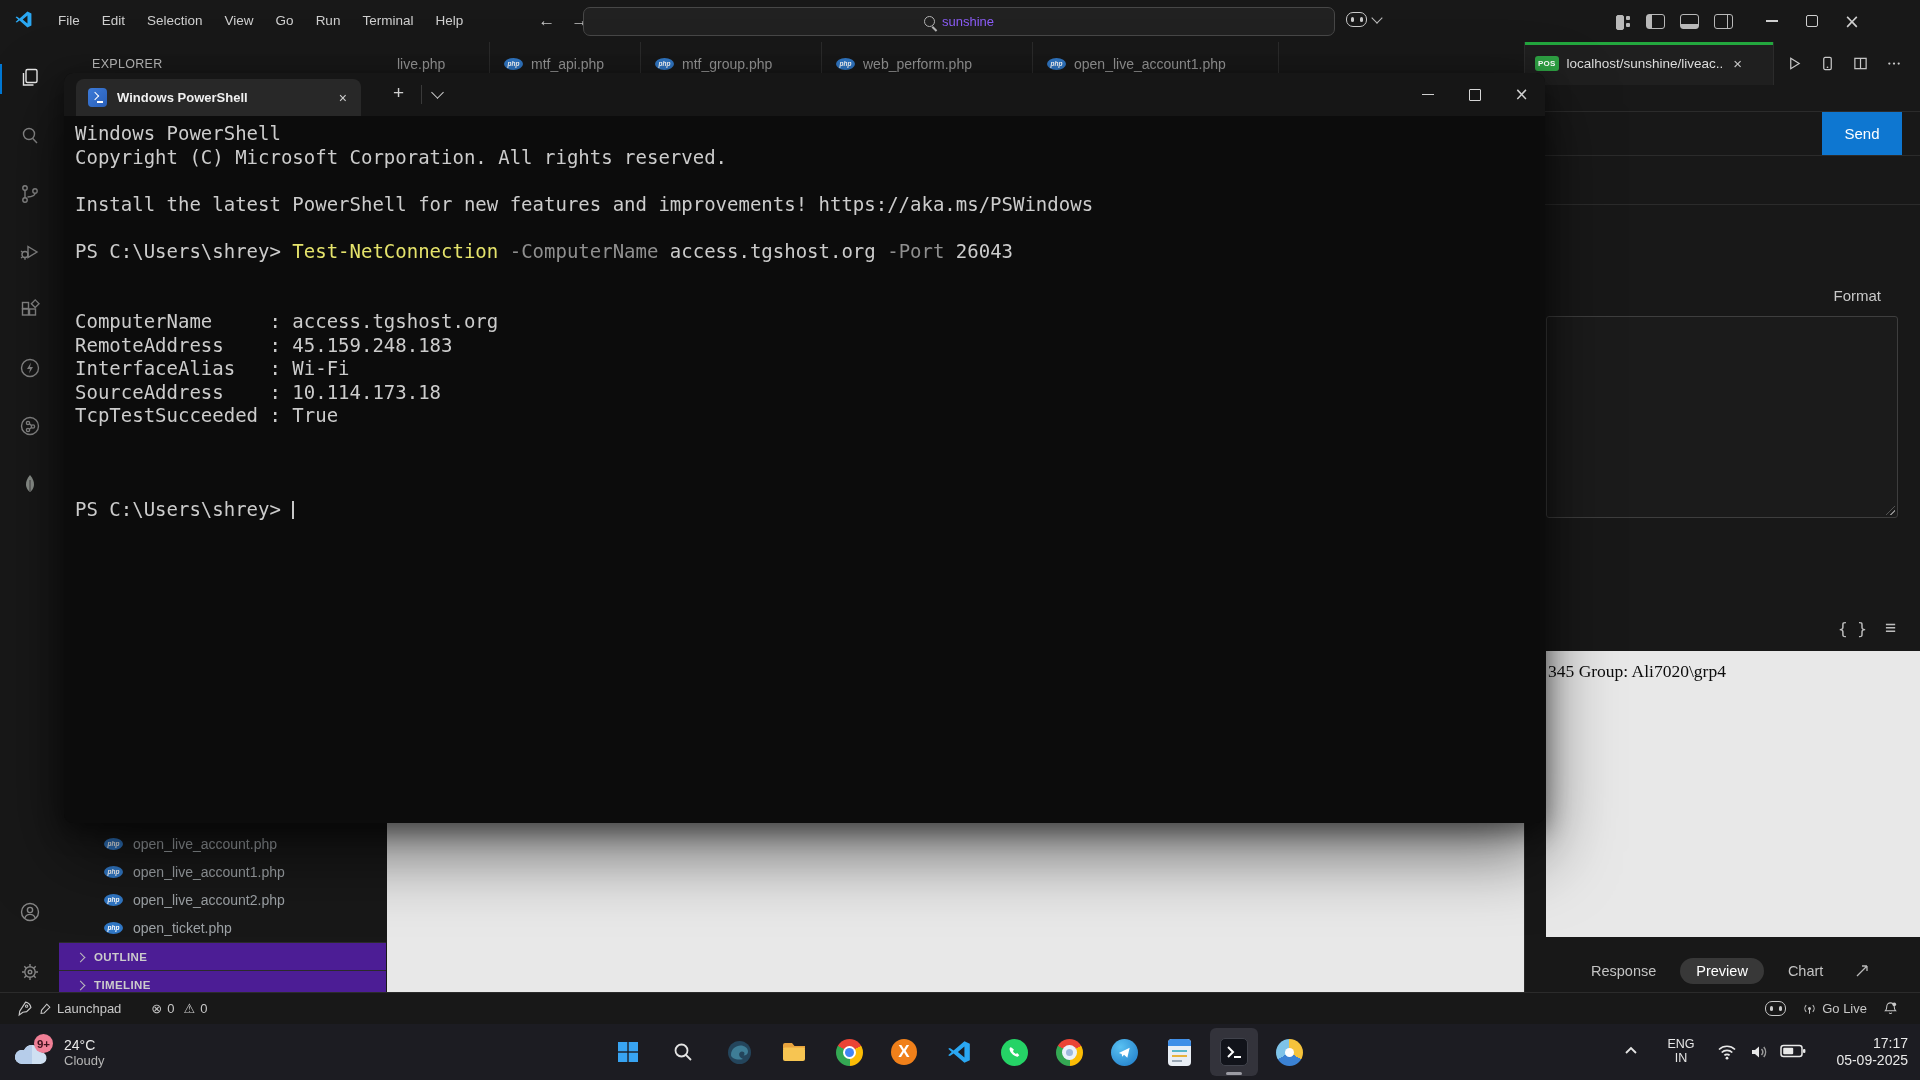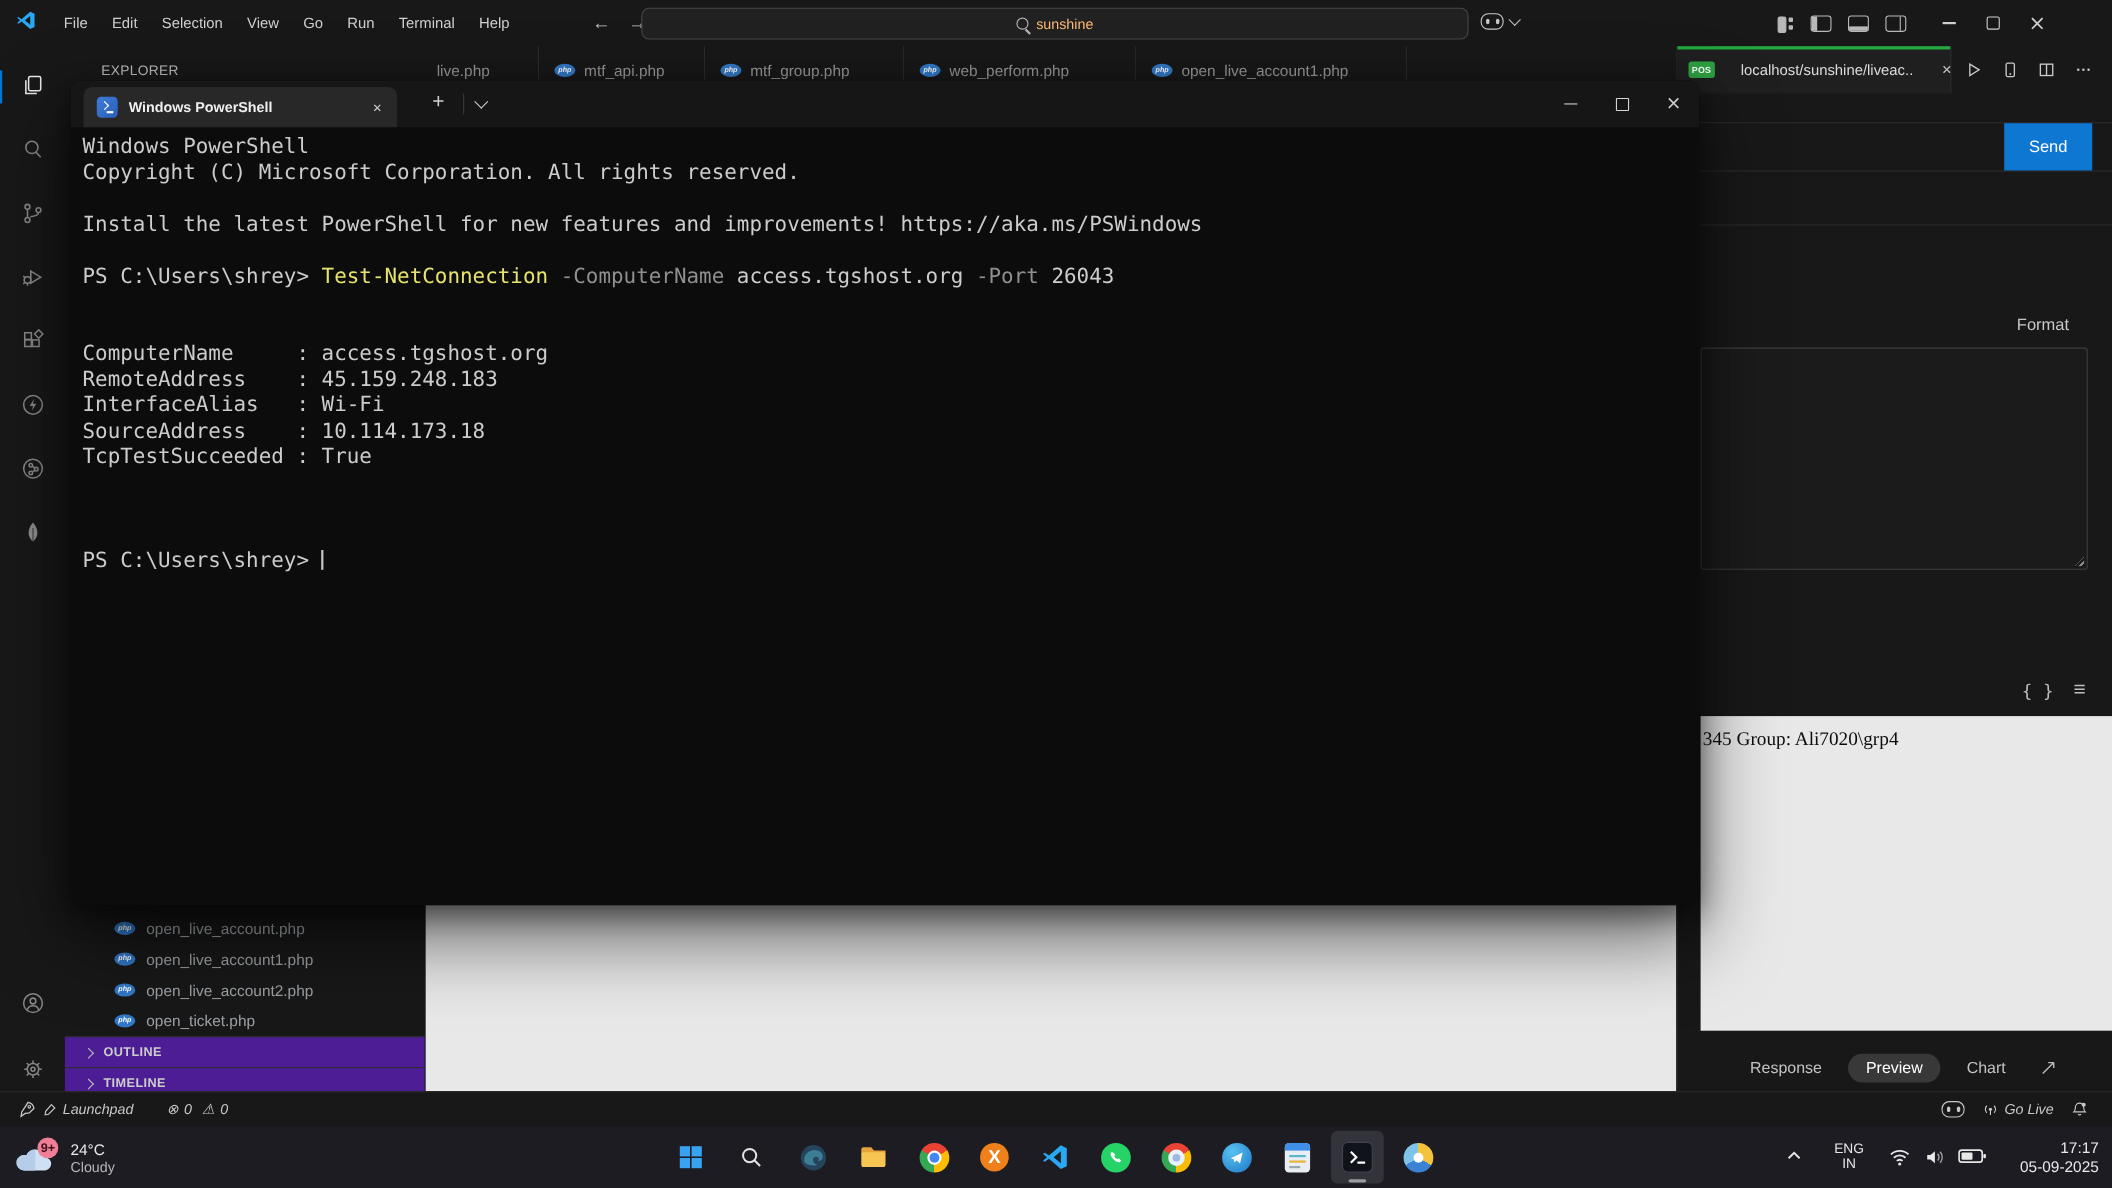--- a/index.html
+++ b/index.html
@@ -6,21 +6,21 @@
   #screen{position:relative;width:1920px;height:1080px;overflow:hidden;background:#1f1f1f;
           font-family:"Liberation Sans",sans-serif;color:#ccc;-webkit-font-smoothing:antialiased;}
   .abs{position:absolute;}
   .r{display:flex;align-items:center;}
 
   
   #titlebar{left:0;top:0;width:1920px;height:42px;background:#181818;display:flex;align-items:center;}
   .menu-item{font-size:13.5px;color:#cfcfcf;padding:0 11px;height:26px;line-height:26px;border-radius:5px;}
   .navarrow{font-size:17px;color:#c5c5c5;padding:0 8px;}
   #cmdcenter{left:583px;top:7px;width:750px;height:27px;background:#212121;border:1px solid #474747;border-radius:7px;
-             display:flex;align-items:center;justify-content:center;gap:7px;color:#fdba74;font-size:13px;}
+             display:flex;align-items:center;justify-content:center;gap:7px;color:#8b5cf6;font-size:13px;}
   .mag{width:9px;height:9px;border:1.6px solid #b4b4b4;border-radius:50%;position:relative;}
   .mag:after{content:"";position:absolute;left:8px;top:9px;width:6px;height:1.6px;background:#b4b4b4;transform:rotate(45deg);transform-origin:0 0;}
   .copilot{width:19px;height:13px;border:1.7px solid #c9c9c9;border-radius:7px;position:relative;}
   .copilot:before,.copilot:after{content:"";position:absolute;top:3.5px;width:3px;height:5px;background:#c9c9c9;border-radius:2px;}
   .copilot:before{left:3.5px}.copilot:after{right:3.5px}
   .caret{width:7px;height:7px;border-right:1.6px solid #bdbdbd;border-bottom:1.6px solid #bdbdbd;transform:rotate(45deg);margin-left:6px;margin-top:-4px;}
   .layicon{width:17px;height:13px;border:1.4px solid #b9b9b9;border-radius:3px;position:relative;}
   .layicon.left:before{content:"";position:absolute;left:0;top:0;bottom:0;width:5px;background:#b9b9b9;}
   .layicon.bottom:before{content:"";position:absolute;left:0;right:0;bottom:0;height:4px;background:#b9b9b9;}
   .layicon.right:before{content:"";position:absolute;right:4px;top:0;bottom:0;width:1.4px;background:#b9b9b9;}
@@ -54,21 +54,21 @@
   
   #tabsrow{left:387px;top:42px;width:1137px;height:43px;background:#181818;display:flex;}
   .etab{height:43px;display:flex;align-items:center;border-right:1px solid #2b2b2b;background:#181818;}
   .etab .lbl{font-size:14px;color:#969696;white-space:nowrap;overflow:hidden;}
 
   
   #center-light{left:387px;top:85px;width:1137px;height:907px;background:#e8e8e8;}
 
   
   #rightpanel{left:1524px;top:42px;width:396px;height:950px;background:#181818;border-left:1px solid #2b2b2b;}
-  #rtab{position:absolute;left:0;top:0;width:248px;height:43px;background:#1f1f1f;border-right:1px solid #2b2b2b;display:flex;align-items:center;gap:16px;}
+  #rtab{position:absolute;left:0;top:0;width:248px;height:43px;background:#1f1f1f;border-right:1px solid #2b2b2b;display:flex;align-items:center;}
   #rtab:before{content:"";position:absolute;left:0;top:0;right:0;height:2.5px;background:#23a73e;}
   .pos-badge{margin-left:10px;background:#2ea043;color:#fff;font-size:8px;font-weight:bold;border-radius:3px;padding:3px 3px;letter-spacing:.2px;}
   .rtab-label{font-size:13.5px;color:#dcdcdc;margin-left:8px;white-space:nowrap;}
   .rtab-x{margin-left:10px;color:#c7c7c7;font-size:15px;}
   .hsep{position:absolute;left:0;width:396px;height:1px;background:#2b2b2b;}
   .sendbtn{position:absolute;left:297px;top:70px;width:80px;height:43px;background:#0e77d1;color:#fff;font-size:15px;
            display:flex;align-items:center;justify-content:center;}
   .fmt{position:absolute;left:256px;top:245px;width:100px;text-align:right;font-size:15px;color:#c8c8c8;}
   .rtextarea{position:absolute;left:21px;top:274px;width:350px;height:200px;background:#1b1b1b;border:1px solid #3e3e3e;border-radius:3px;}
   .rtextarea:after{content:"";position:absolute;right:2px;bottom:2px;width:9px;height:9px;
@@ -77,21 +77,21 @@
   .lines-ico{position:absolute;left:360px;top:575px;font-size:19px;color:#bcbcbc;}
   #rpreview{position:absolute;left:21px;top:609px;width:375px;height:286px;background:#e8e8e8;}
   #rpreview .ptext{position:absolute;left:2px;top:10px;font-family:"Liberation Serif","DejaVu Serif",serif;font-size:17.5px;color:#0d0d0d;}
   .rtabs{position:absolute;left:66px;top:908px;width:330px;height:42px;display:flex;align-items:center;gap:24px;}
   .rtab-item{font-size:14.5px;color:#c3c3c3;}
   .rtab-item.pill{background:#383838;color:#fff;border-radius:14px;padding:5px 16px;}
 
   
   #statusbar{left:0;top:992px;width:1920px;height:31px;background:#181818;border-top:1px solid #2b2b2b;
              display:flex;align-items:center;font-size:13px;color:#c7c7c7;}
-  .sb-item{display:flex;align-items:center;gap:5px;margin-right:16px;font-style:italic;}
+  .sb-item{display:flex;align-items:center;gap:5px;margin-right:16px;}
 
   
   #pswin{left:64px;top:73px;width:1481px;height:750px;background:#0c0c0c;border-radius:9px;overflow:hidden;
          box-shadow:0 30px 70px rgba(0,0,0,.55),0 8px 24px rgba(0,0,0,.45);z-index:10;}
   #pstitle{position:absolute;left:0;top:0;width:100%;height:43px;background:#161616;}
   #pstab{position:absolute;left:12px;bottom:0;width:285px;height:37px;background:#282828;border-radius:8px 8px 0 0;
          display:flex;align-items:center;}
   .ps-ico{width:19px;height:19px;margin-left:12px;border-radius:4px;background:linear-gradient(135deg,#3d7bd9,#2a5fb8);position:relative;}
   .ps-ico:before{content:"";position:absolute;left:4px;top:5px;width:5px;height:5px;border-right:1.8px solid #fff;border-bottom:1.8px solid #fff;transform:rotate(-45deg);}
   .ps-ico:after{content:"";position:absolute;left:9px;bottom:4px;width:6px;height:1.8px;background:#fff;}

